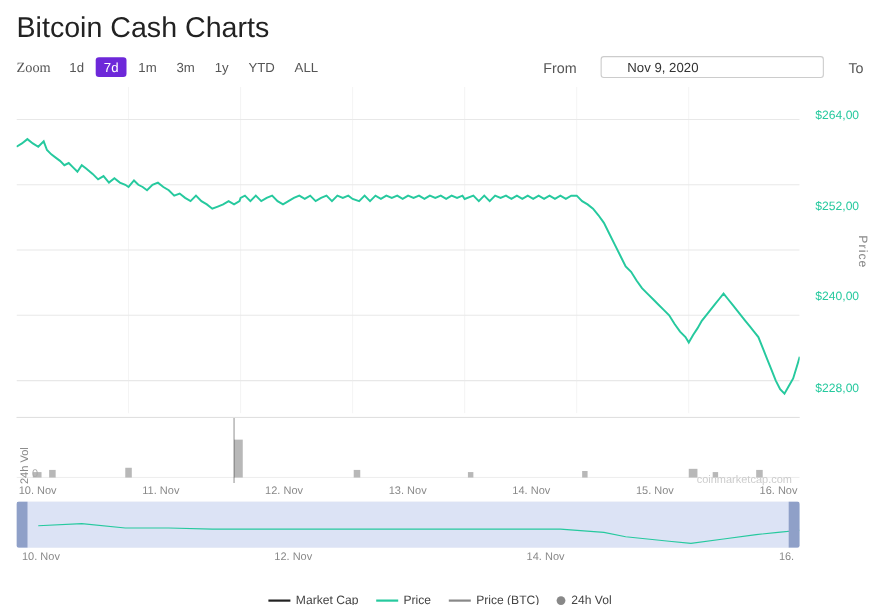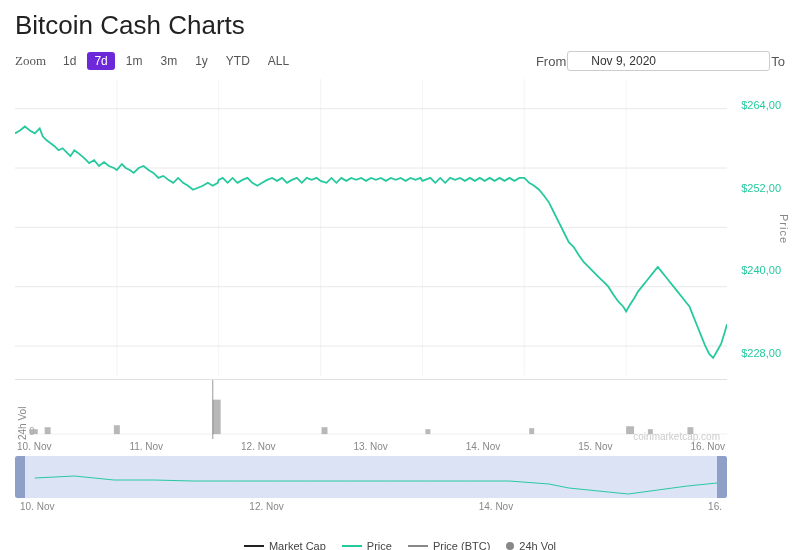--- a/index.html
+++ b/index.html
@@ -44,21 +44,21 @@
       cursor: pointer;
       border-radius: 3px;
     }
     .zoom-btn.active {
       background: #6d28d9;
       color: #fff;
     }
     .date-range {
       display: flex;
       align-items: center;
-      gap: 1px;
+      gap: 22px;
       font-size: 13px;
       color: #555;
     }
     .date-input {
       border: 1px solid #ccc;
       border-radius: 3px;
       padding: 2px 23px;
       font-size: 12px;
       color: #333;
       background: #fff;

